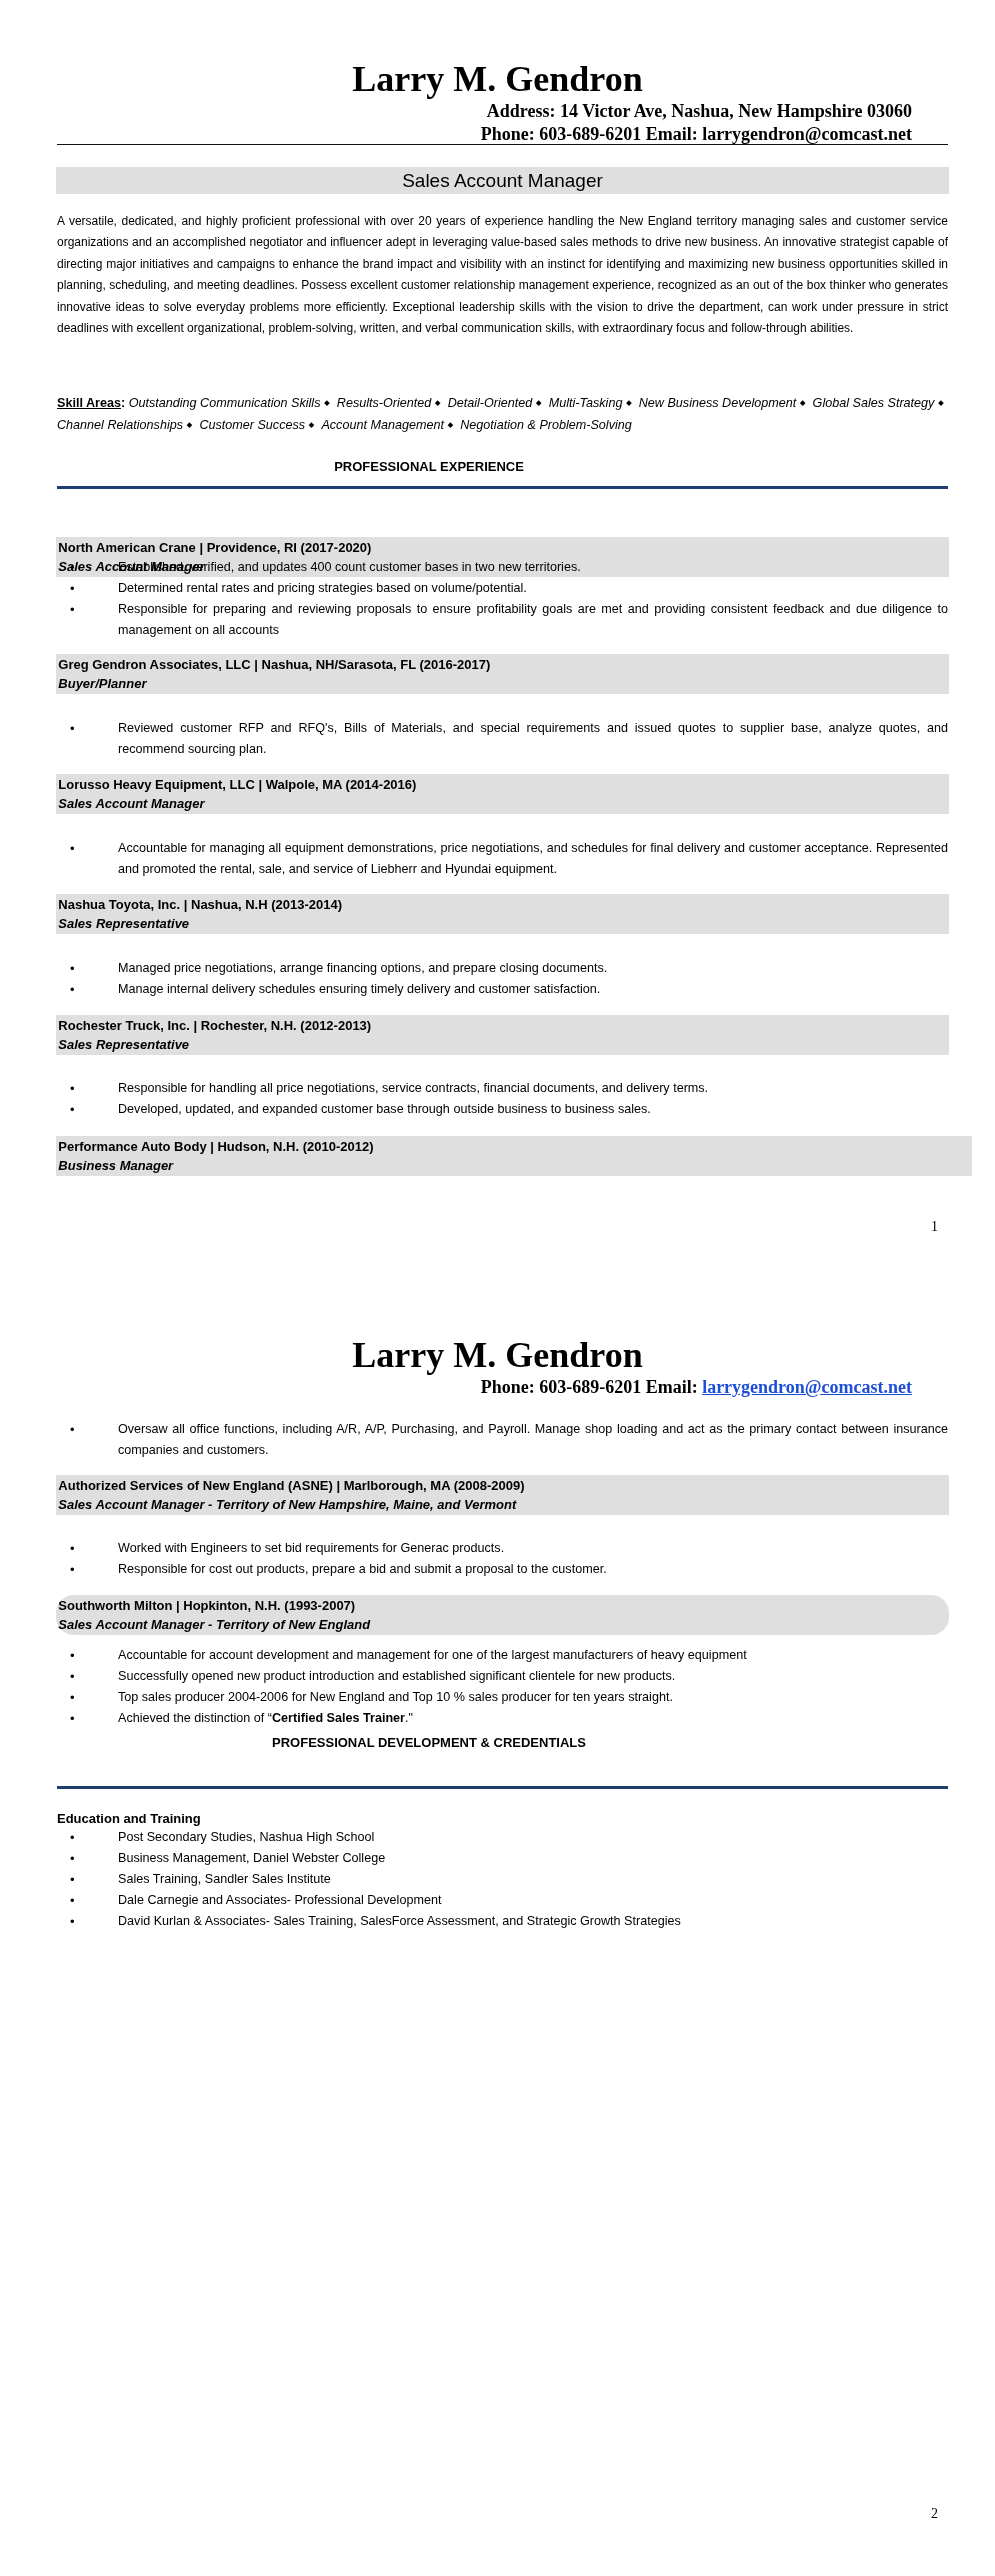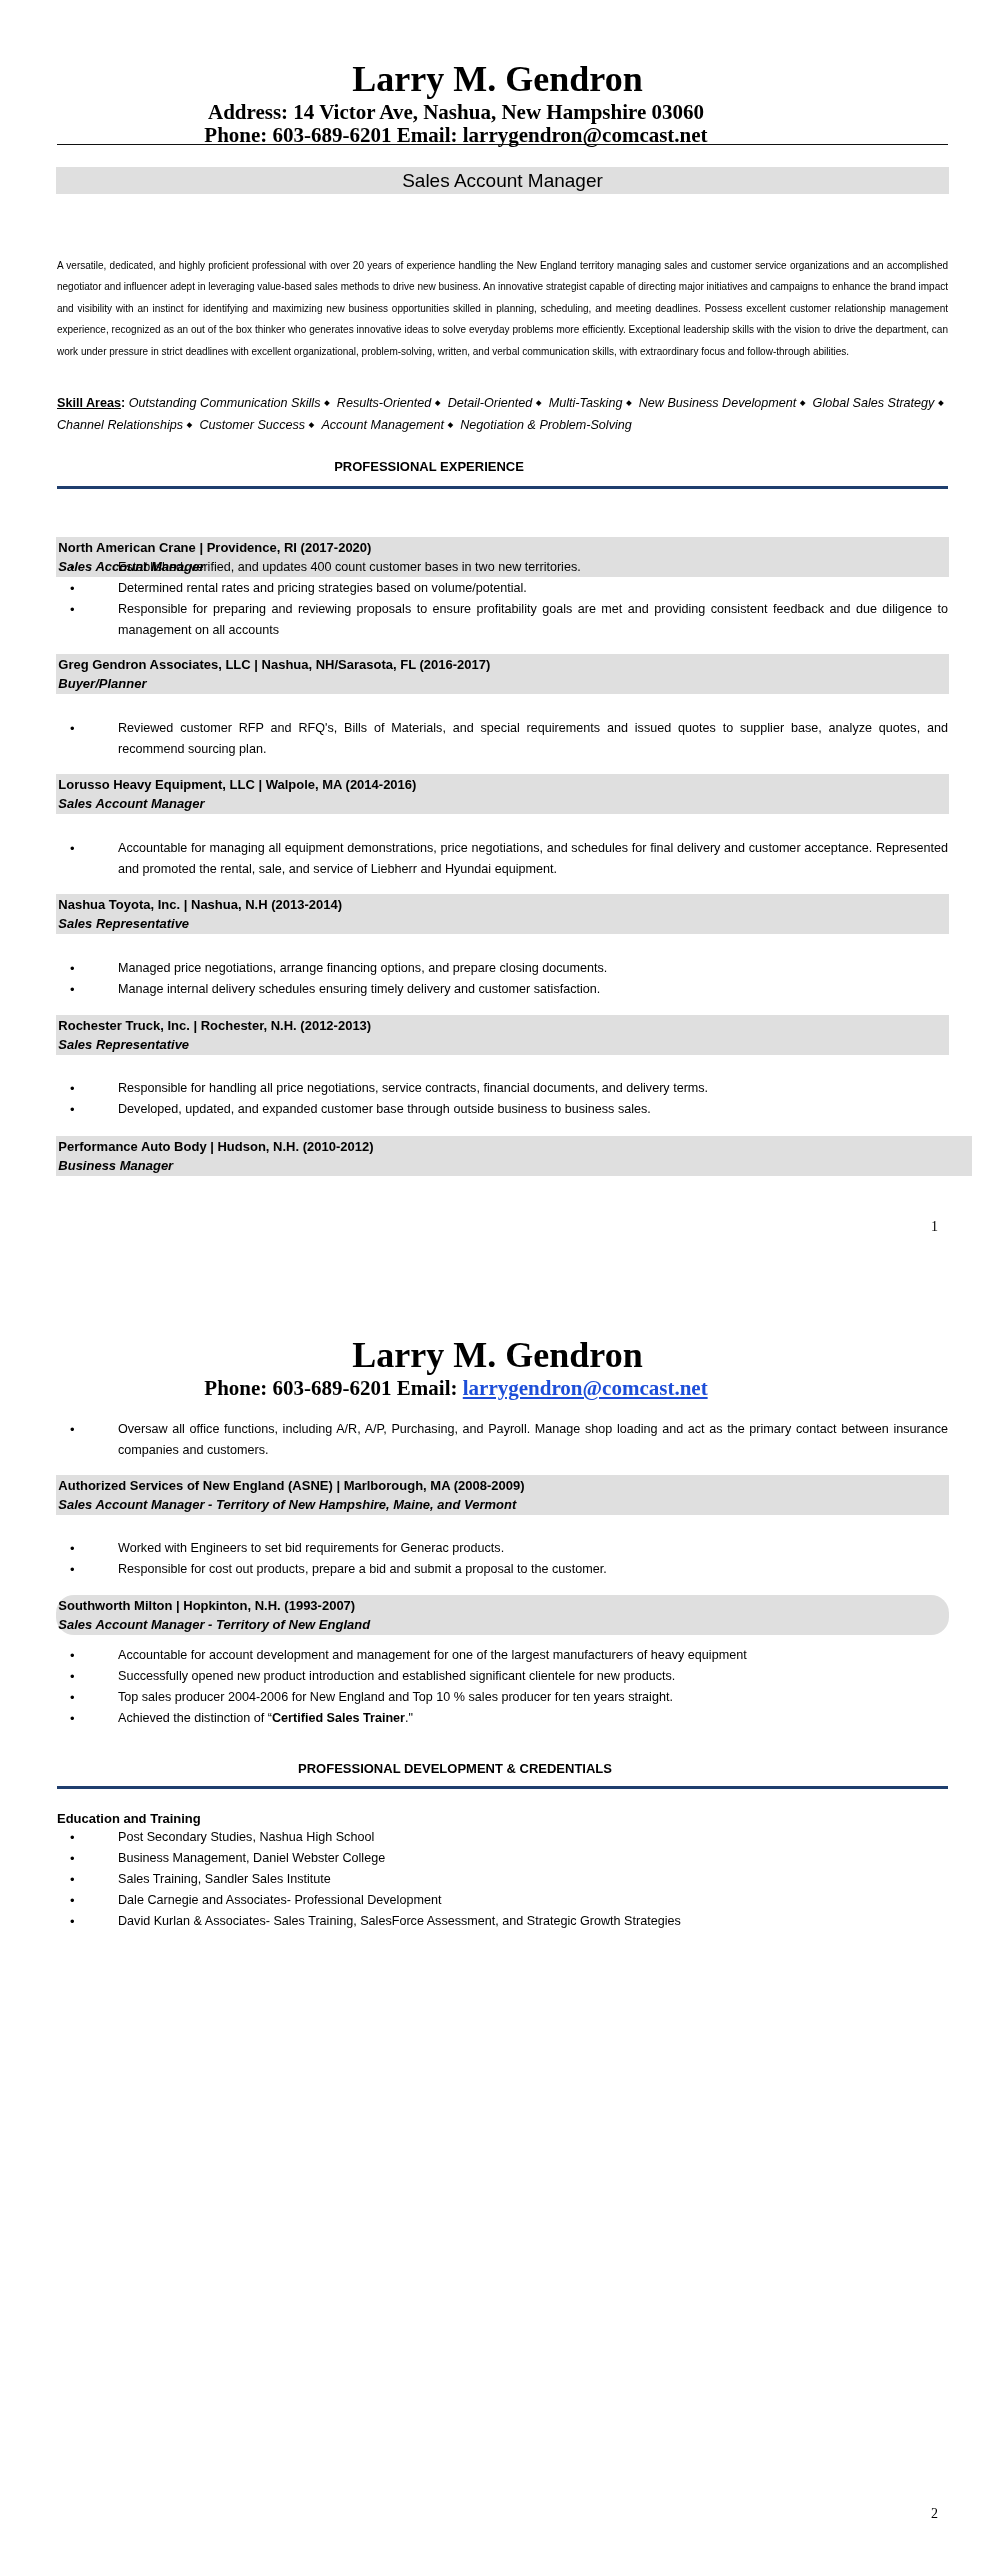--- a/index.html
+++ b/index.html
@@ -1,26 +1,26 @@
 <!DOCTYPE html>
 <html style="font-size:9.4px"><head>
 <meta charset="utf-8">
 <style>
   html, body { margin: 0; padding: 0; background: #ffffff; }
   body { width: 995px; height: 2576px; position: relative; color: #000; font-family: "Liberation Sans", "DejaVu Sans", sans-serif; }
   .page { position: absolute; left: 0; width: 995px; }
   #page1 { top: 0; height: 1288px; }
   #page2 { top: 1288px; height: 1288px; }
   .name { position: absolute; left: 0; width: 995px; text-align: center; font-family: "Liberation Serif", serif; font-weight: bold; font-size: 36px; line-height: 1; }
-  .contact { position: absolute; left: 0; width: 912px; text-align: center; font-family: "Liberation Serif", serif; font-weight: bold; font-size: 21px; line-height: 1; }
+  .contact { position: absolute; left: 0; width: 912px; text-align: right; font-family: "Liberation Serif", serif; font-weight: bold; font-size: 18px; line-height: 1; }
   .contact a { color: #1d4ed8; text-decoration: underline; }
   .hr-black { position: absolute; left: 57px; width: 891px; height: 1.2px; background: #111; }
   .hr-blue { position: absolute; left: 57px; width: 891px; height: 2.9px; background: #1f3e6e; }
   .title-bar { position: absolute; left: 56px; width: 893px; height: 27px; background: #dfdfdf; text-align: center; font-size: 19px; line-height: 27px; font-weight: 500; }
-  .para { position: absolute; left: 57px; width: 891px; font-size: 10px; line-height: 21.4px; text-align: justify; margin-top: 44px; }
+  .para { position: absolute; left: 57px; width: 891px; font-size: 12px; line-height: 21.4px; text-align: justify; }
   .skills { position: absolute; left: 57px; width: 891px; font-size: 12.6px; line-height: 21px; }
   .skills .label { font-weight: bold; text-decoration: underline; }
   .skills .item { font-style: italic; }
   .skills .sep { font-size: 7.6px; vertical-align: 1.8px; margin: 0 3.5px; }
   .section-heading { position: absolute; left: 0; width: 858px; text-align: center; font-weight: bold; font-size: 13px; line-height: 1; }
   .job-head { position: absolute; left: 56px; width: 893px; height: 40px; background: #dfdfdf; }
   .job-head .co { position: absolute; left: 2.3px; top: 2.3px; font-size: 13px; font-weight: bold; line-height: 17.6px; white-space: nowrap; }
   .job-head .role { position: absolute; left: 2.3px; top: 20.5px; font-size: 13px; font-weight: bold; font-style: italic; line-height: 17.6px; white-space: nowrap; }
   ul.bullets { position: absolute; left: 57px; width: 891px; margin: 0; padding: 0; list-style: none; }
   ul.bullets li { position: relative; padding-left: 61px; font-size: 12.6px; line-height: 21px; text-align: justify; }
@@ -136,21 +136,21 @@
     <div class="co">Southworth Milton | Hopkinton, N.H. (1993-2007)</div>
     <div class="role">Sales Account Manager - Territory of New England</div>
   </div>
   <ul class="bullets" style="top:357px;">
     <li><span class="dot">•</span><span>Accountable for account development and management for one of the largest manufacturers of heavy equipment</span></li>
     <li><span class="dot">•</span><span>Successfully opened new product introduction and established significant clientele for new products.</span></li>
     <li><span class="dot">•</span><span>Top sales producer 2004-2006 for New England and Top 10 % sales producer for ten years straight.</span></li>
     <li><span class="dot">•</span><span>Achieved the distinction of “</span><b>Certified Sales Trainer</b><span>."</span></li>
   </ul>
 
-  <div class="section-heading" style="top:474px;margin-left:26px;">PROFESSIONAL DEVELOPMENT &amp; CREDENTIALS</div>
+  <div class="section-heading" style="top:448px;">PROFESSIONAL DEVELOPMENT &amp; CREDENTIALS</div>
   <div class="hr-blue" style="top:498px;"></div>
 
   <div class="subhead" style="top:524px;">Education and Training</div>
   <ul class="bullets" style="top:539px;">
     <li><span class="dot">•</span><span>Post Secondary Studies, Nashua High School</span></li>
     <li><span class="dot">•</span><span>Business Management, Daniel Webster College</span></li>
     <li><span class="dot">•</span><span>Sales Training, Sandler Sales Institute</span></li>
     <li><span class="dot">•</span><span>Dale Carnegie and Associates- Professional Development</span></li>
     <li><span class="dot">•</span><span>David Kurlan &amp; Associates- Sales Training, SalesForce Assessment, and Strategic Growth Strategies</span></li>
   </ul>

